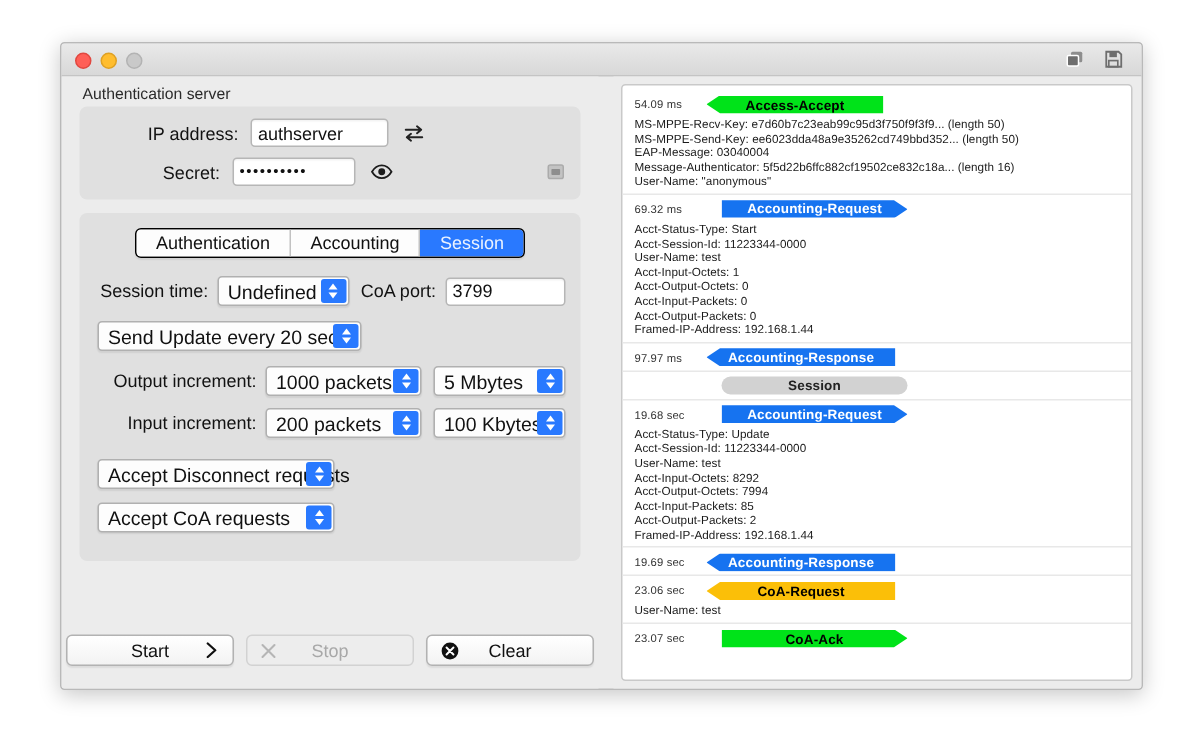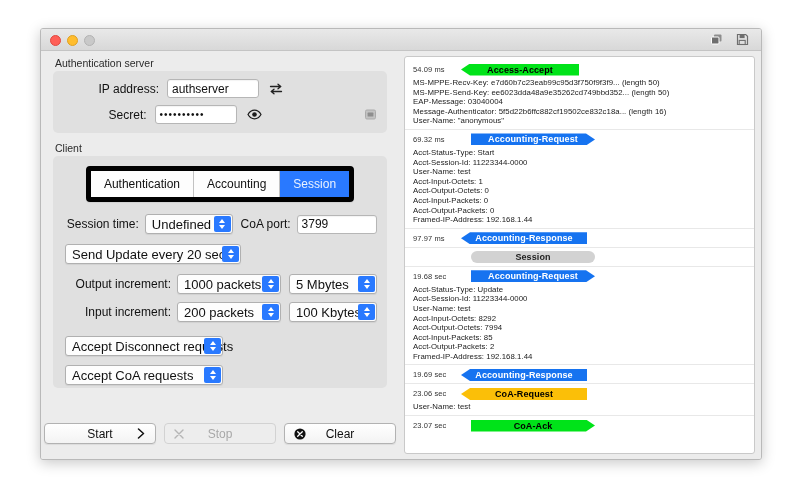--- a/index.html
+++ b/index.html
@@ -40,21 +40,21 @@
   .tb-icons svg { display: block; }
 
   
   .wbody { position: relative; height: 409px; }
 
   .left-pane {
     position: absolute; left: 0; top: 0; width: 358px; height: 100%;
     background: #ececec;
   }
   .right-pane {
-    position: absolute; left: 358px; top: 0; right: 0; height: 100%;
+    position: absolute; left: 368px; top: 0; right: 0; height: 100%;
     background: #ececec; padding: 5px 6px 6px 5px;
   }
 
   
   .grp-label {
     font-size: 10.5px; color: #2b2b2b; margin-left: 14px; margin-bottom: 2px;
   }
   .grp-box {
     margin: 0 12px 0 12px;
     background: #e0e0e0;
@@ -75,24 +75,24 @@
     padding: 0 4px;
     display: flex; align-items: center;
     box-shadow: inset 0 1px 1px rgba(0,0,0,0.05);
   }
 
   .icon-btn { display: flex; align-items: center; justify-content: center; }
 
   
   .segmented {
     display: flex;
-    border: 5px solid #000000;
+    border: 1px solid #000000;
     border-radius: 4px;
     overflow: hidden;
-    height: 36px;
+    height: 20px;
     box-shadow: 0 1px 1px rgba(0,0,0,0.07);
   }
   .seg {
     font-size: 12px;
     padding: 0 13px;
     display: flex; align-items: center; justify-content: center;
     background: #fdfdfd;
     color: #111;
     border-right: 1px solid #c2c2c2;
   }
@@ -242,21 +242,20 @@
                 <svg width="13" height="13" viewBox="0 0 13 13">
                   <rect x="1.5" y="2" width="10" height="9" rx="1.4" fill="#c3c3c3" stroke="#ababab" stroke-width="1"></rect>
                   <rect x="3.6" y="4.6" width="5.8" height="4" rx=".6" fill="#8e8e8e"></rect>
                 </svg>
               </span>
             </div>
           </div>
         </div>
 
         <div style="padding-top:9px">
-          <div class="grp-label">Client</div>
           <div class="grp-box" style="padding:10px 10px 14px 10px; height:232px;">
 
             <div style="display:flex;justify-content:center">
               <div class="segmented">
                 <div class="seg">Authentication</div>
                 <div class="seg">Accounting</div>
                 <div class="seg active">Session</div>
               </div>
             </div>
 

